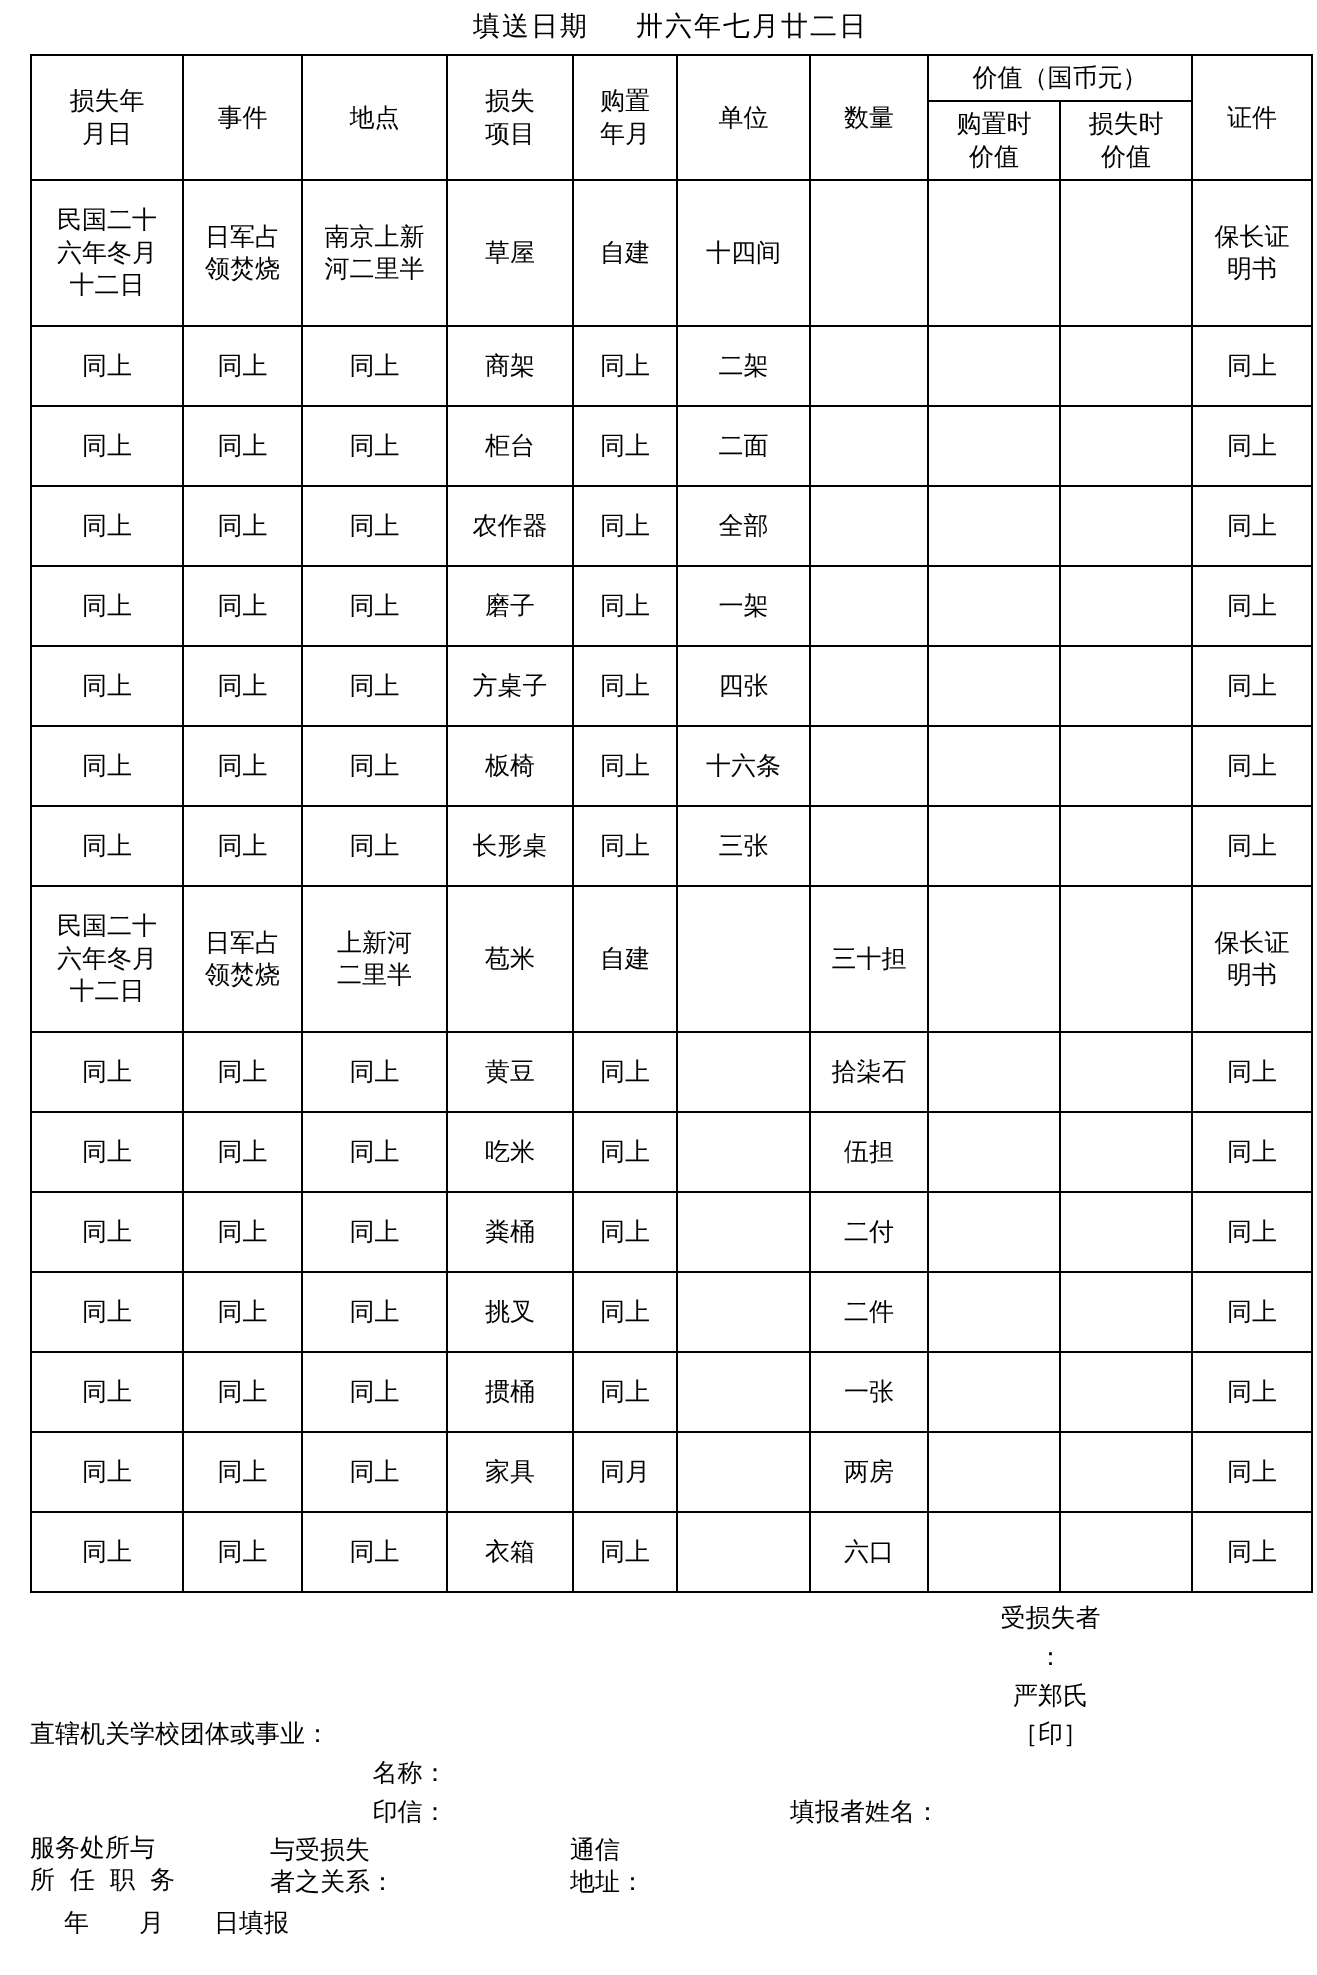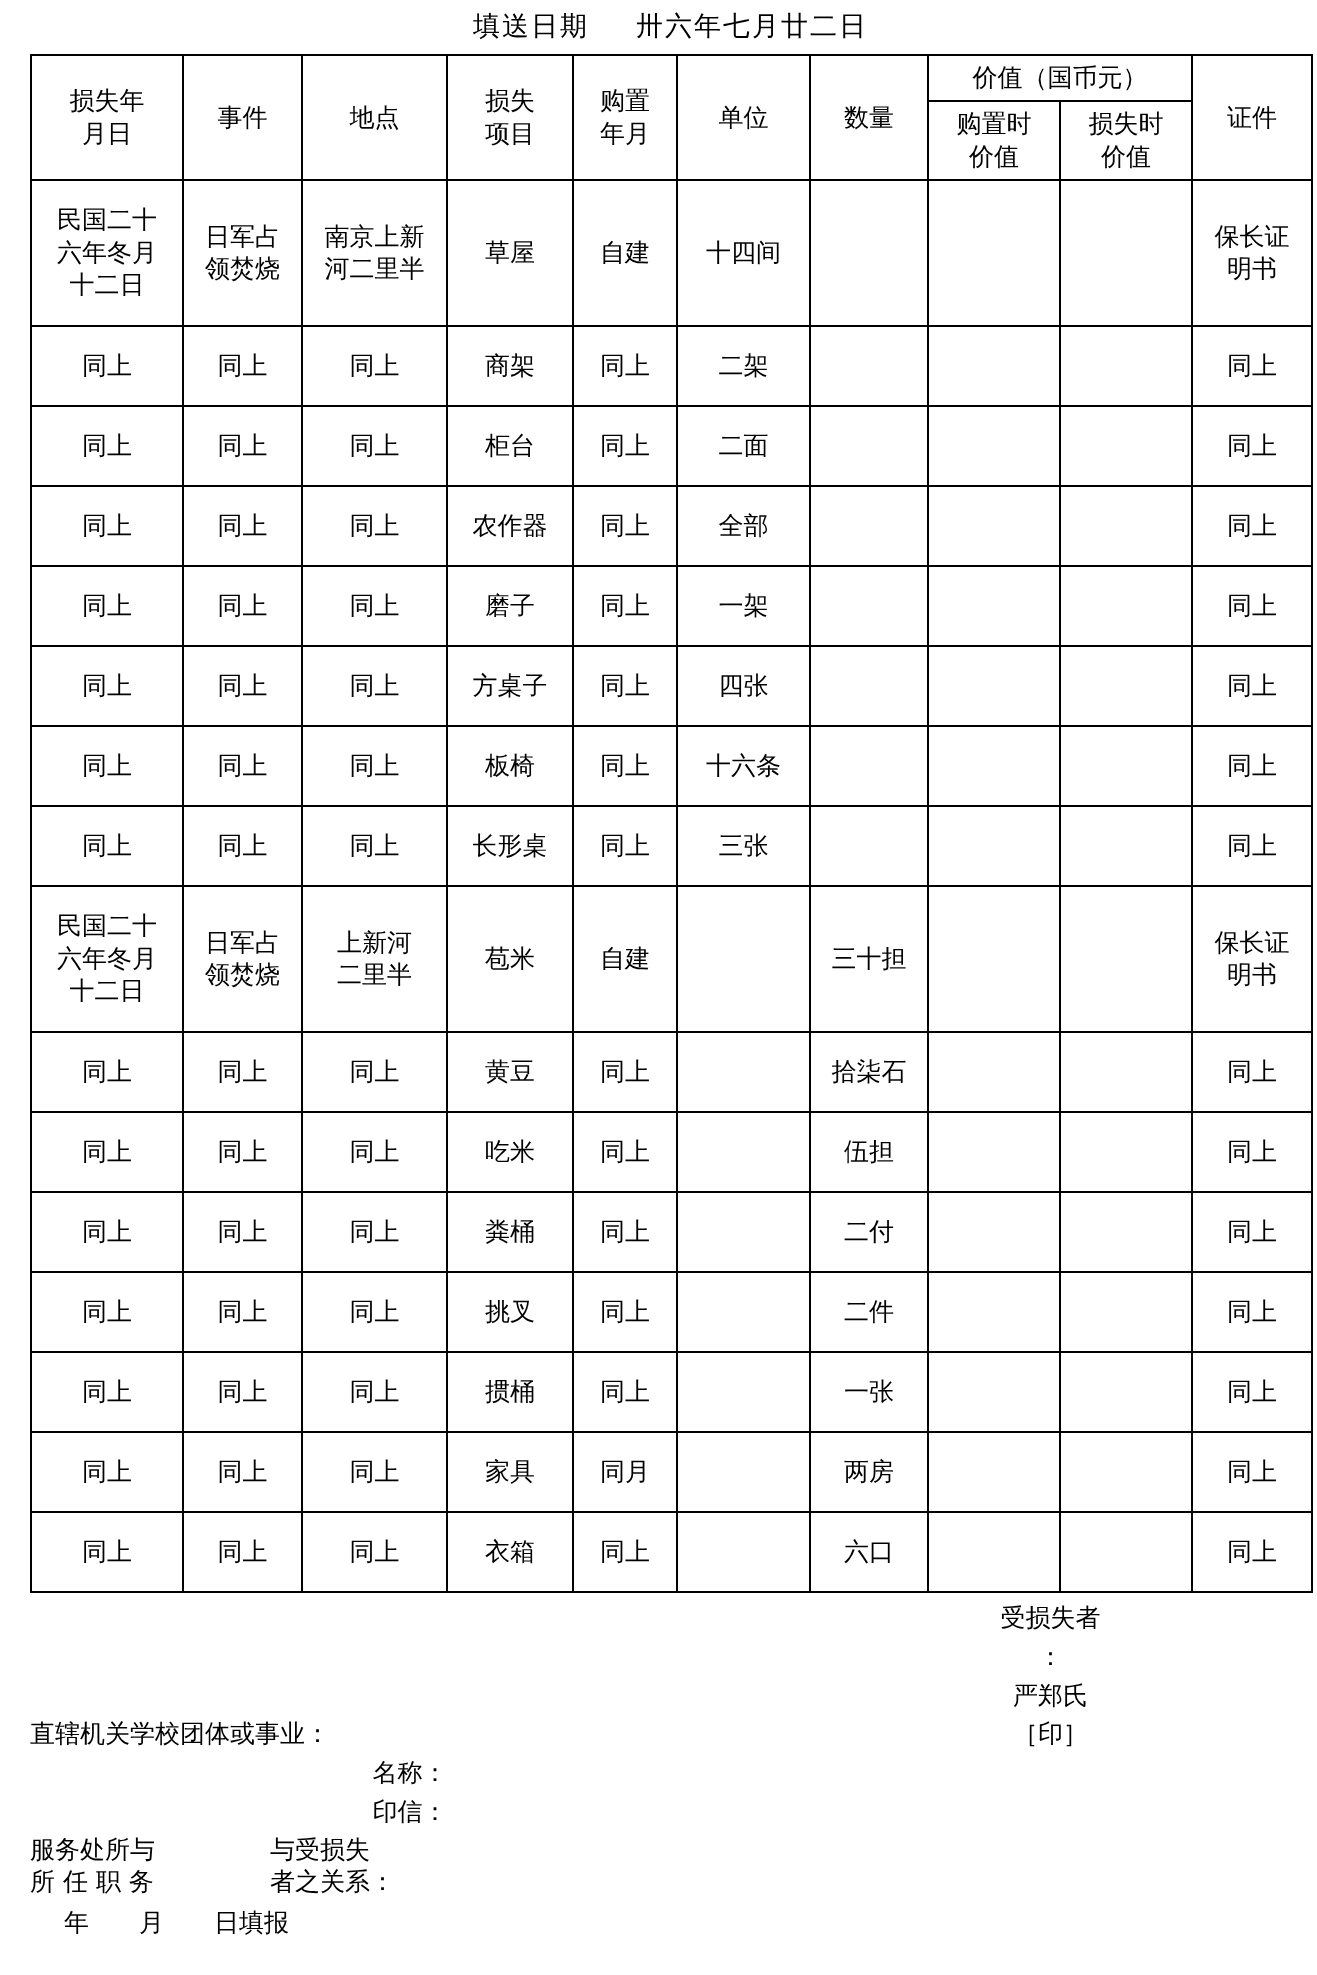--- a/index.html
+++ b/index.html
@@ -93,20 +93,21 @@
     flex: 1;
   }
   .footer-line {
     display: flex;
     align-items: center;
     flex-direction: column;
   }
   .spacer-60 { display: inline-block; width: 96px; }
   .inline-pair {
     display: flex;
+    font-family: Liberation Mono, monospace;
   }
   .two-line-label {
     display: inline-block;
     line-height: 1.45;
   }
   .self-farm {
     margin-left: 14px;
     align-self: center;
     padding-top: 16px;
   }
@@ -719,33 +720,40 @@
         <span class="seal">［印］</span>
       </div>
     </div>
 
     <div class="footer-row">
       <div class="f-left footer-line">
         <span>名称：</span>
         <span class="spacer-60"></span>
         <span>印信：</span>
       </div>
+      <div class="f-right">填报者姓名：</div>
     </div>
 
     <div class="footer-block3">
       <div class="col-a inline-pair">
         <span class="two-line-label">
           <span class="cell-lines">服务处所与</span>
           <span class="cell-lines">所 任 职 务</span>
         </span>
       </div>
       <div class="col-c">
         <span class="two-line-label">
           <span class="cell-lines">与受损失</span>
           <span class="cell-lines">者之关系：</span>
         </span>
       </div>
+      <div class="col-c">
+        <span class="two-line-label">
+          <span class="cell-lines">通信</span>
+          <span class="cell-lines">地址：</span>
+        </span>
+      </div>
     </div>
 
     <div class="last-line">年　　月　　日填报</div>
   </div>
 
 </div>
 
 </body></html>

